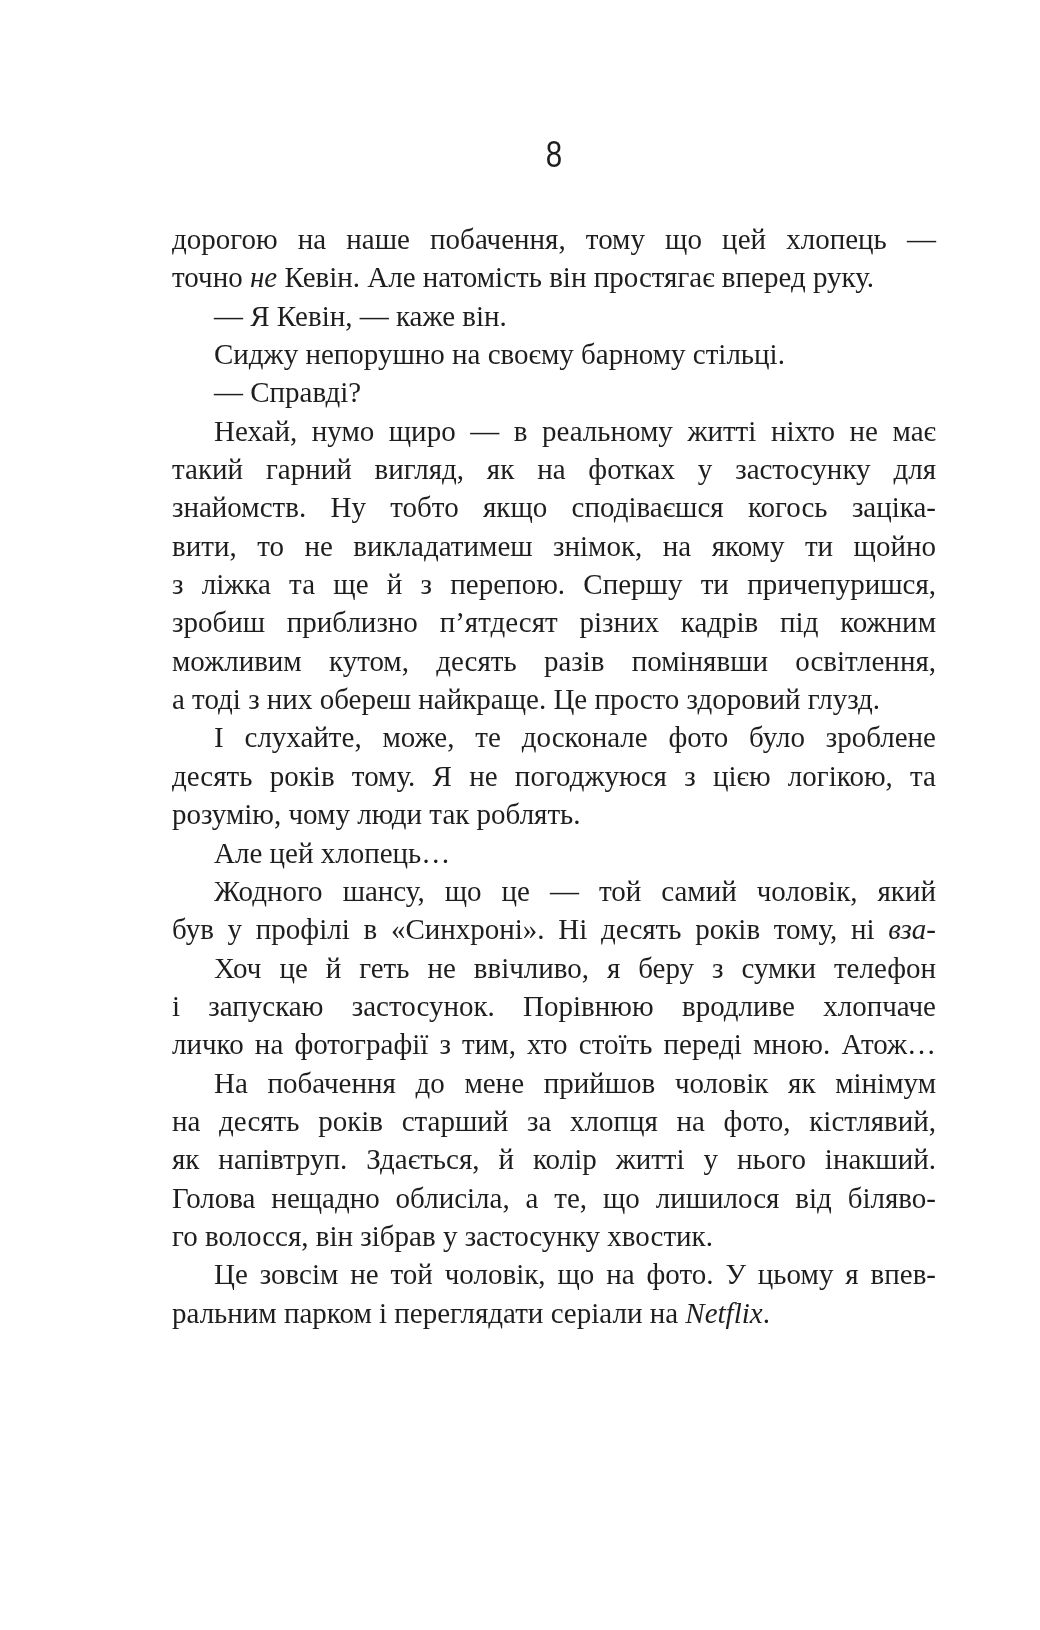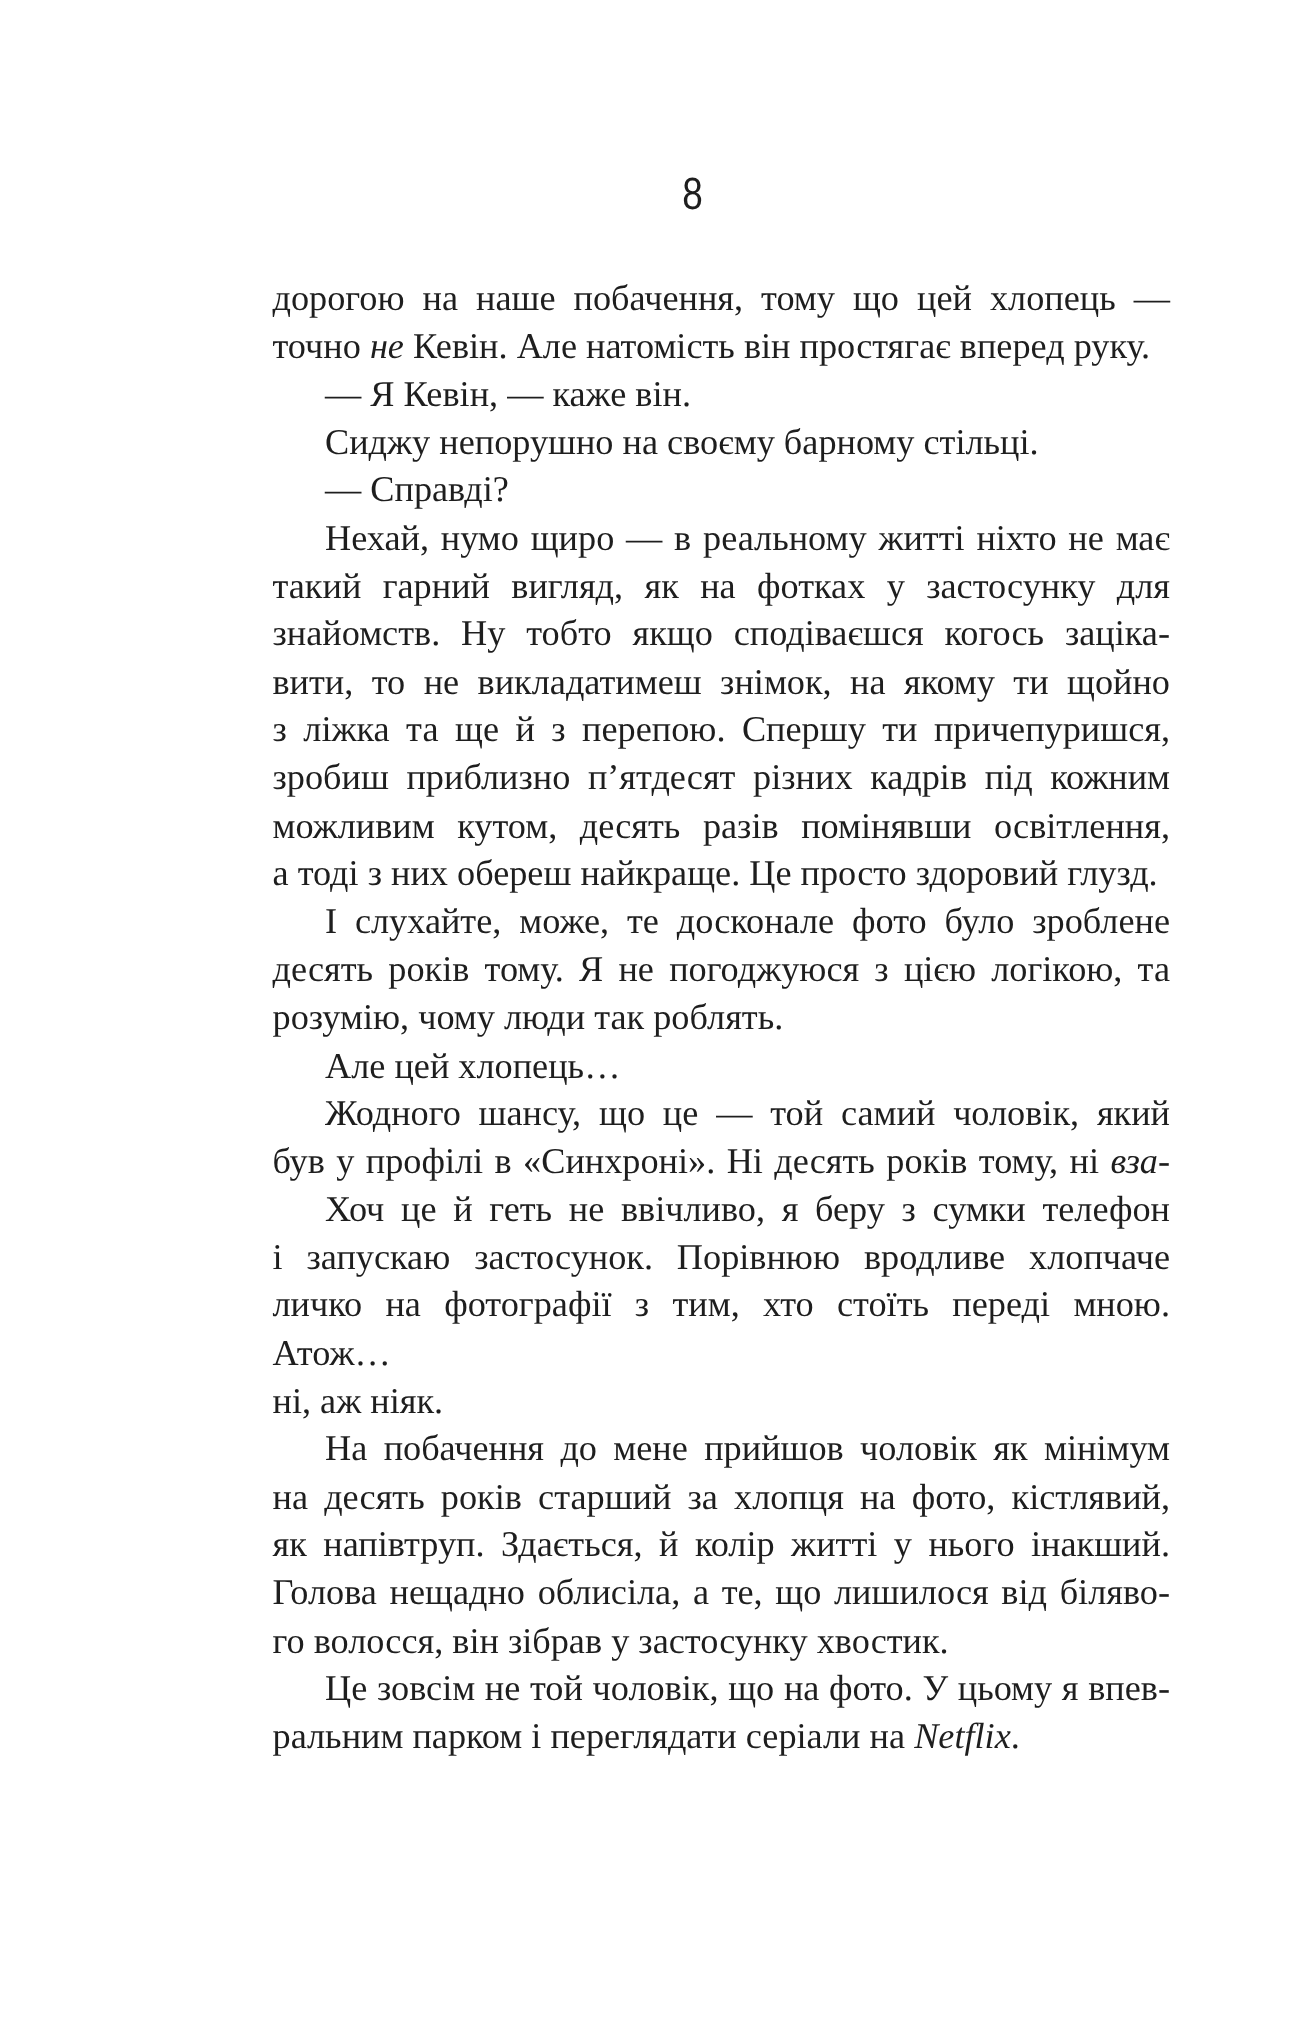--- a/index.html
+++ b/index.html
@@ -45,21 +45,20 @@
     font-family: "Liberation Serif", serif;
     font-size: 29px;
     line-height: 38.35px;
     color: #1e1e1e;
   }
   .line {
     text-align: justify;
     text-align-last: justify;
     white-space: normal;
     overflow: visible;
-    margin-left: 46px;
   }
   .line.last {
     text-align-last: left;
   }
   .line.indent {
     text-indent: 42px;
   }
   .italic {
     font-style: italic;
   }
@@ -87,21 +86,20 @@
       <div class="line last"><span>а тоді з них обереш найкраще. Це просто здоровий глузд.</span></div>
       <div class="line indent"><span>І слухайте, може, те досконале фото було зроблене</span></div>
       <div class="line"><span>десять років тому. Я не погоджуюся з цією логікою, та</span></div>
       <div class="line last"><span>розумію, чому люди так роблять.</span></div>
       <div class="line indent last"><span>Але цей хлопець…</span></div>
       <div class="line indent"><span>Жодного шансу, що це — той самий чоловік, який</span></div>
       <div class="line"><span>був у профілі в «Синхроні». Ні десять років тому, ні </span><span class="italic">вза-</span></div>
       <div class="line indent"><span>Хоч це й геть не ввічливо, я беру з сумки телефон</span></div>
       <div class="line"><span>і запускаю застосунок. Порівнюю вродливе хлопчаче</span></div>
       <div class="line"><span>личко на фотографії з тим, хто стоїть переді мною. Атож…</span></div>
-      <div class="line last"><span>ні, аж ніяк.</span></div>
       <div class="line indent"><span>На побачення до мене прийшов чоловік як мінімум</span></div>
       <div class="line"><span>на десять років старший за хлопця на фото, кістлявий,</span></div>
       <div class="line"><span>як напівтруп. Здається, й колір житті у нього інакший.</span></div>
       <div class="line"><span>Голова нещадно облисіла, а те, що лишилося від біляво-</span></div>
       <div class="line last"><span>го волосся, він зібрав у застосунку хвостик.</span></div>
       <div class="line indent"><span>Це зовсім не той чоловік, що на фото. У цьому я впев-</span></div>
       <div class="line last"><span>ральним парком і переглядати серіали на </span><span class="italic">Netflix</span><span>.</span></div>
     </div>
 </div>
 

